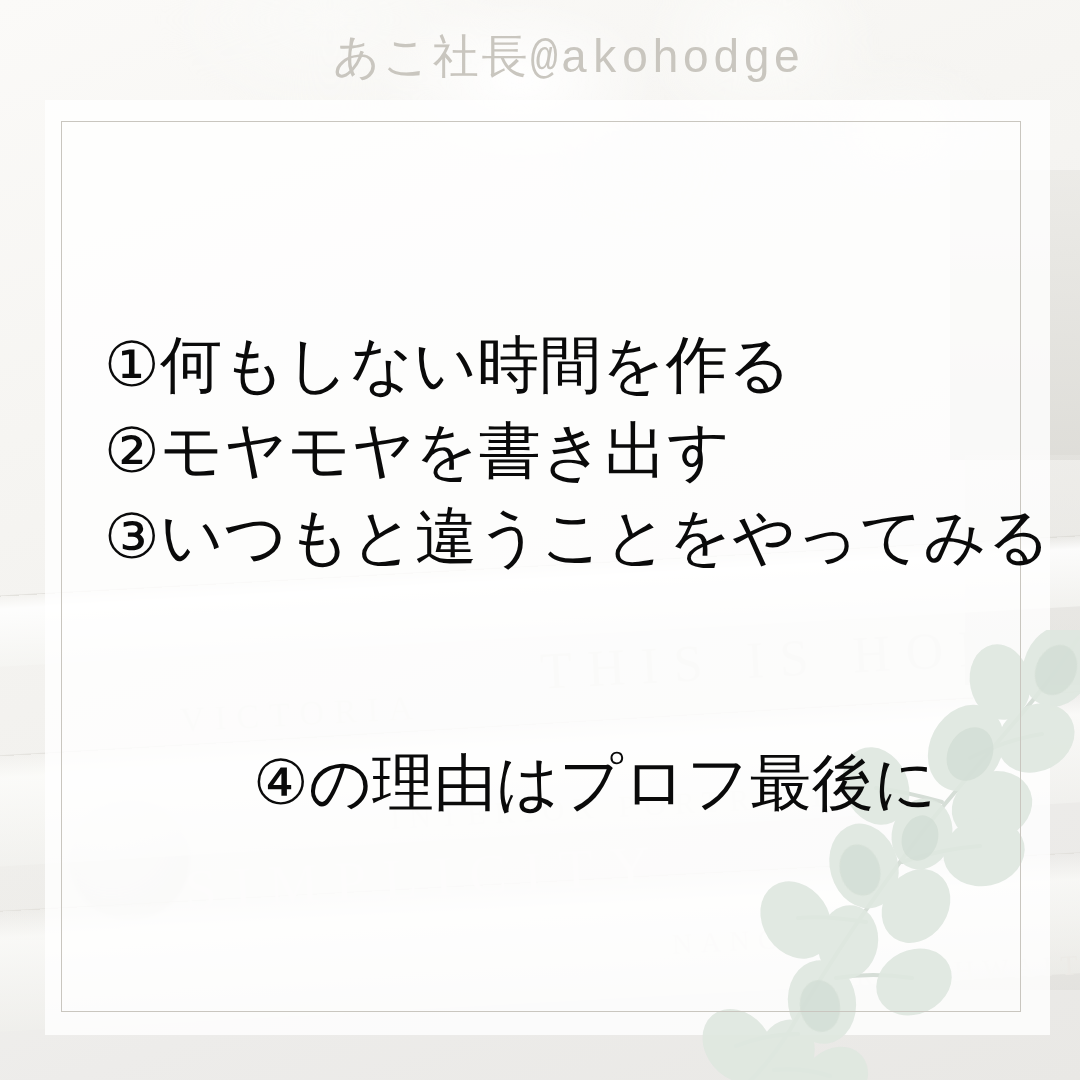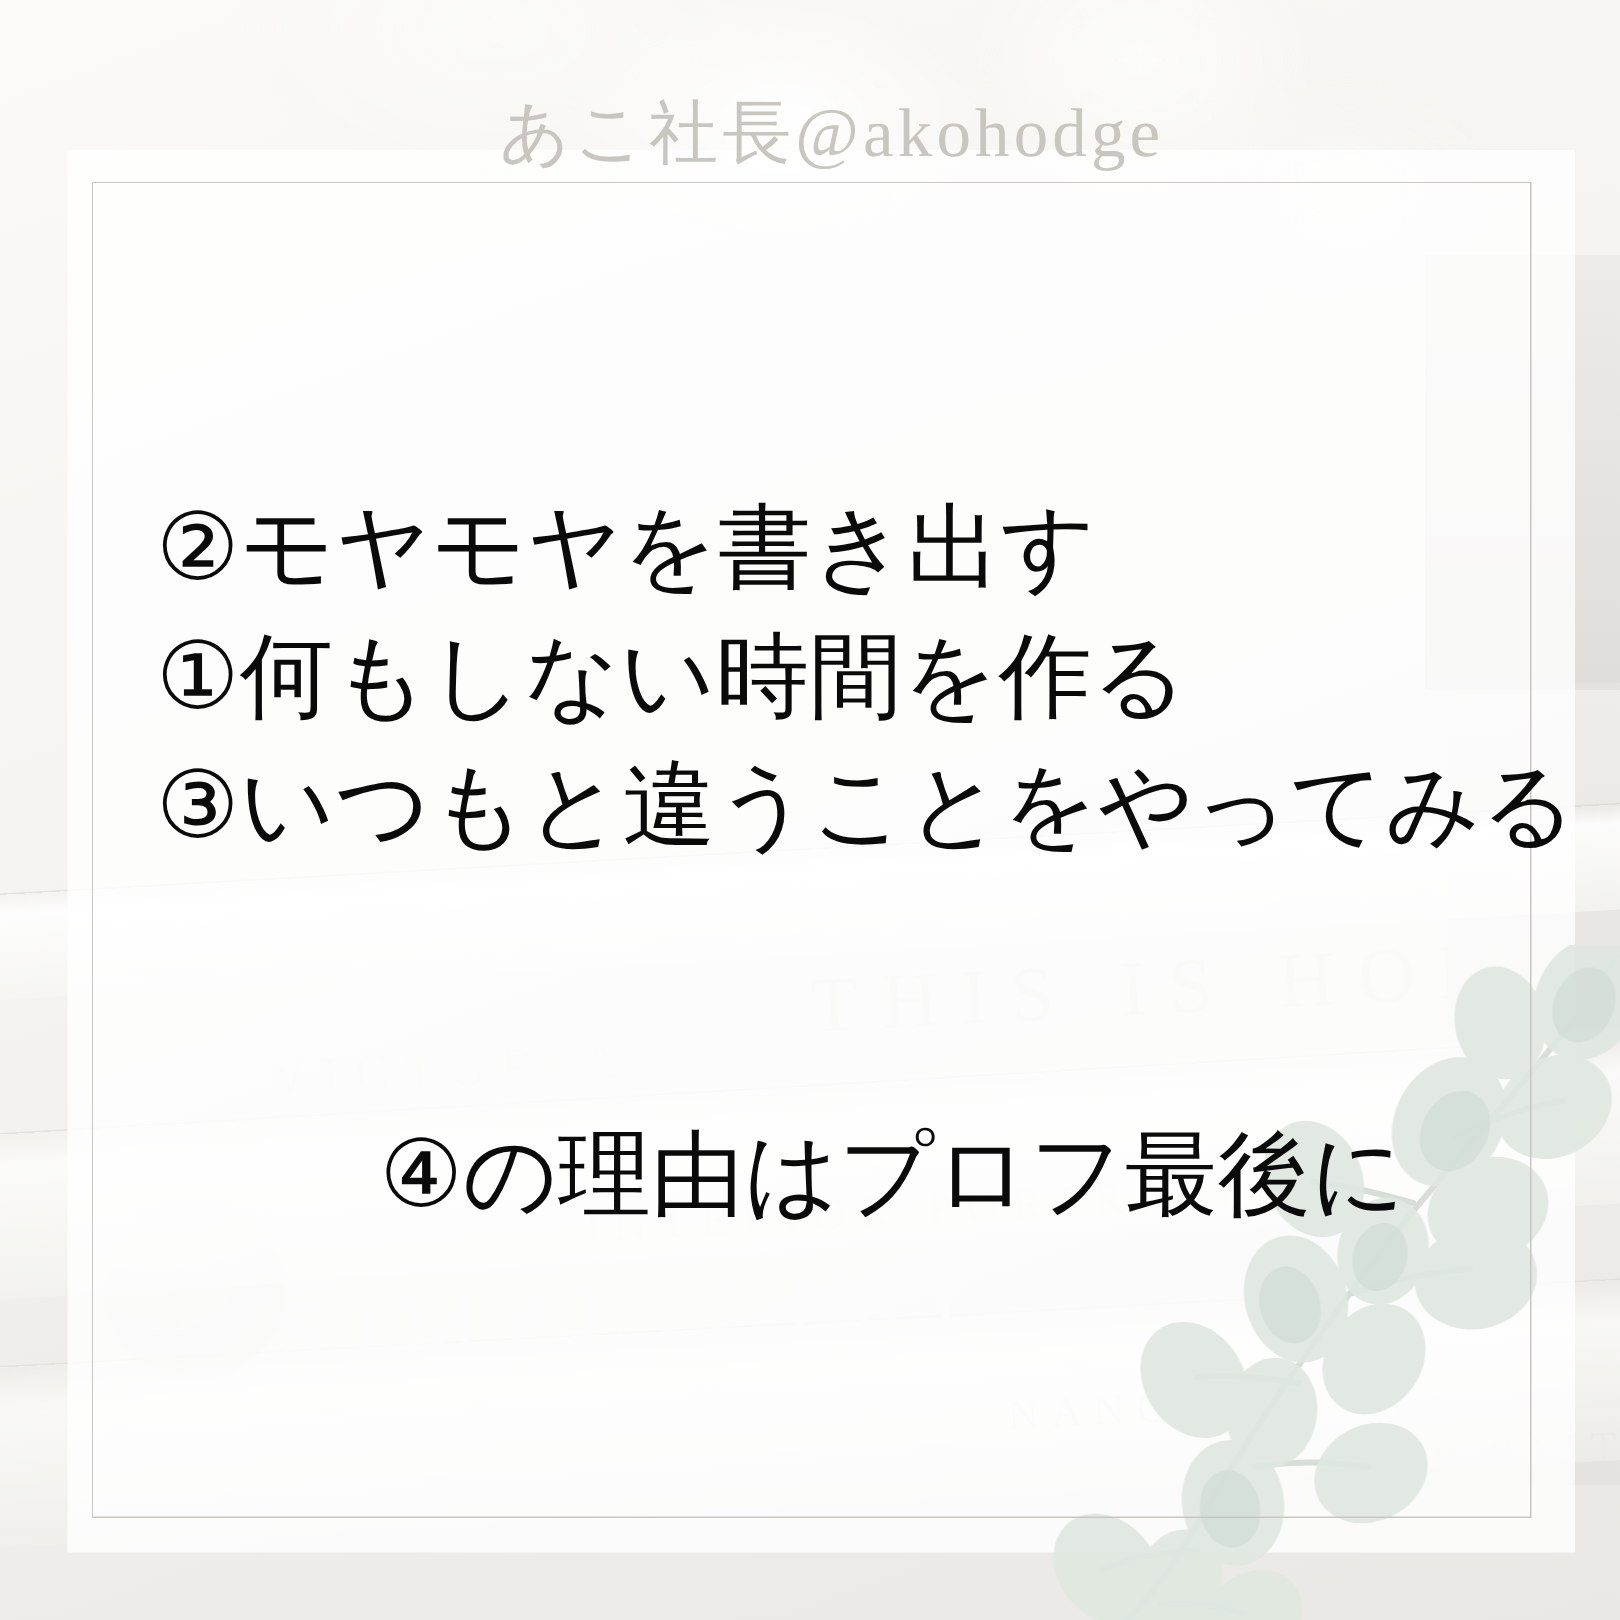--- a/index.html
+++ b/index.html
@@ -119,26 +119,25 @@
     height: 891px;
     border: 1px solid #c9c6bf;
     box-sizing: border-box;
   }
 
   
   .handle {
     position: absolute;
     left: 333px;
     top: 26px;
-    font-family: Liberation Serif, serif;
+    font-family: Liberation Mono, monospace;
     font-size: 46px;
     letter-spacing: 0.06em;
     color: #c9c6bf;
     white-space: nowrap;
-    margin-top: 32px;
   }
   .list {
     position: absolute;
     left: 104px;
     top: 322px;
     width: 920px;
   }
   .list-line {
     font-family: "DejaVu Sans", sans-serif;
     font-size: 62px;
@@ -223,20 +222,20 @@
       <ellipse cx="150" cy="376" rx="20" ry="26" transform="rotate(-8 150 376)"></ellipse>
       <ellipse cx="386" cy="40" rx="20" ry="26" transform="rotate(24 386 40)"></ellipse>
     </g>
   </svg>
 
   <div class="card-rule"></div>
 
   <div class="handle">あこ社長@akohodge</div>
 
   <div class="list">
+    <div class="list-line">①何もしない時間を作る</div>
     <div class="list-line">②モヤモヤを書き出す</div>
-    <div class="list-line">①何もしない時間を作る</div>
     <div class="list-line">③いつもと違うことをやってみる</div>
   </div>
 
   <div class="closing">④の理由はプロフ最後に</div>
 
 </div>
 
 </body></html>

